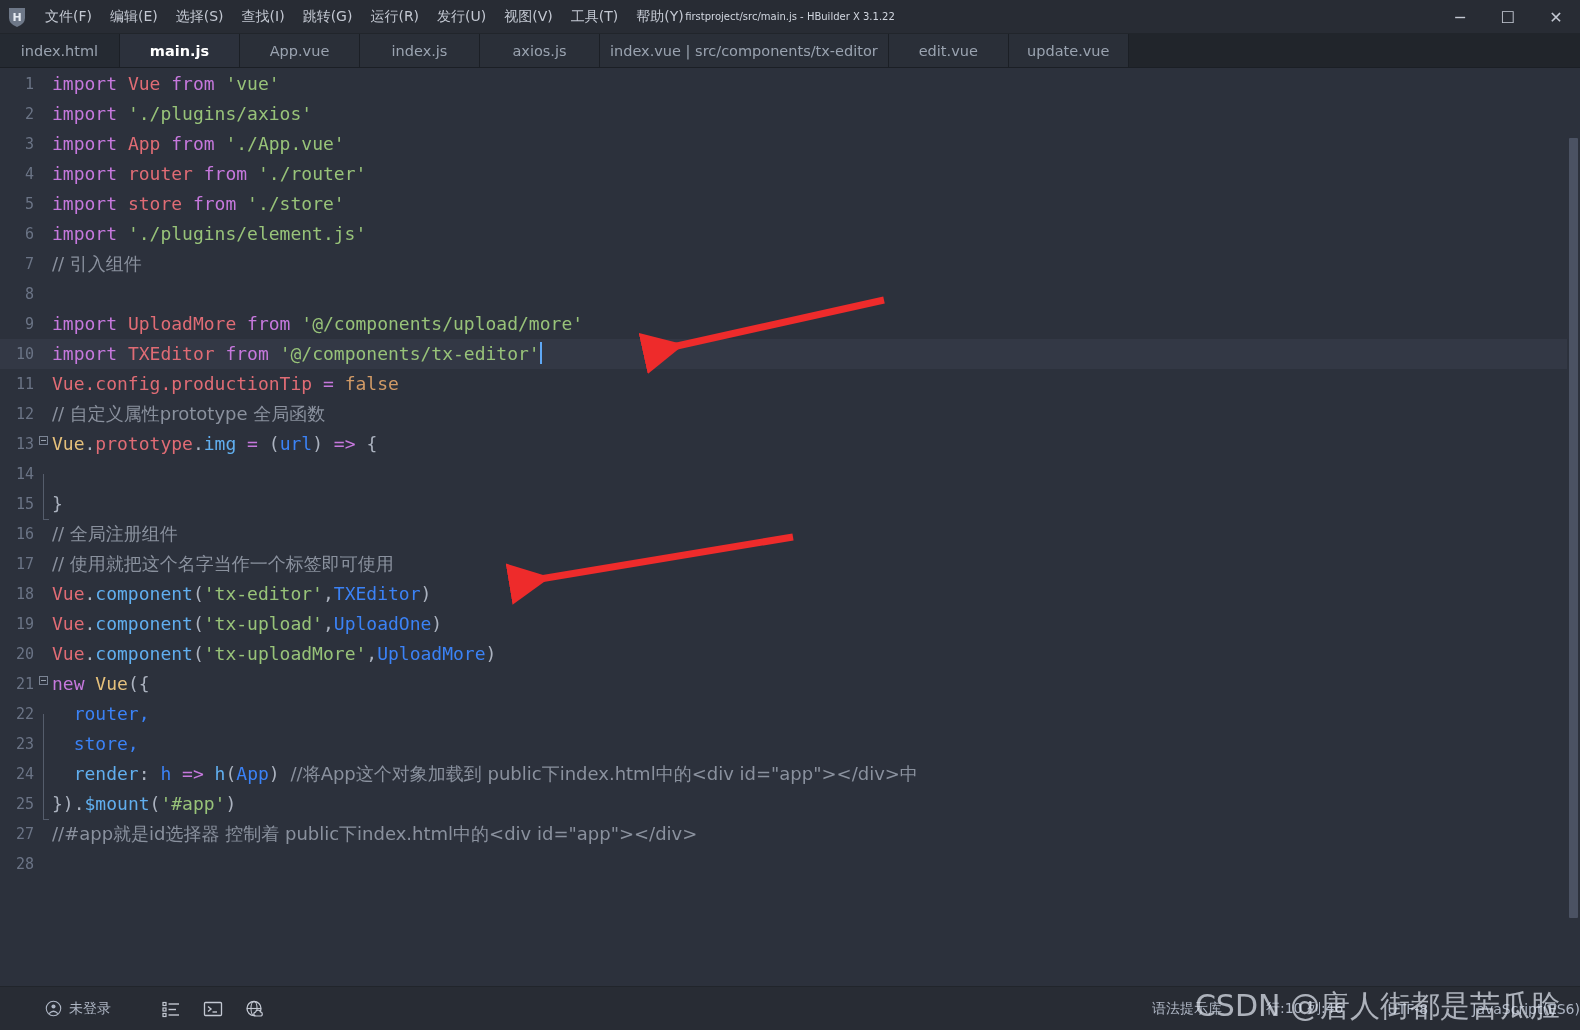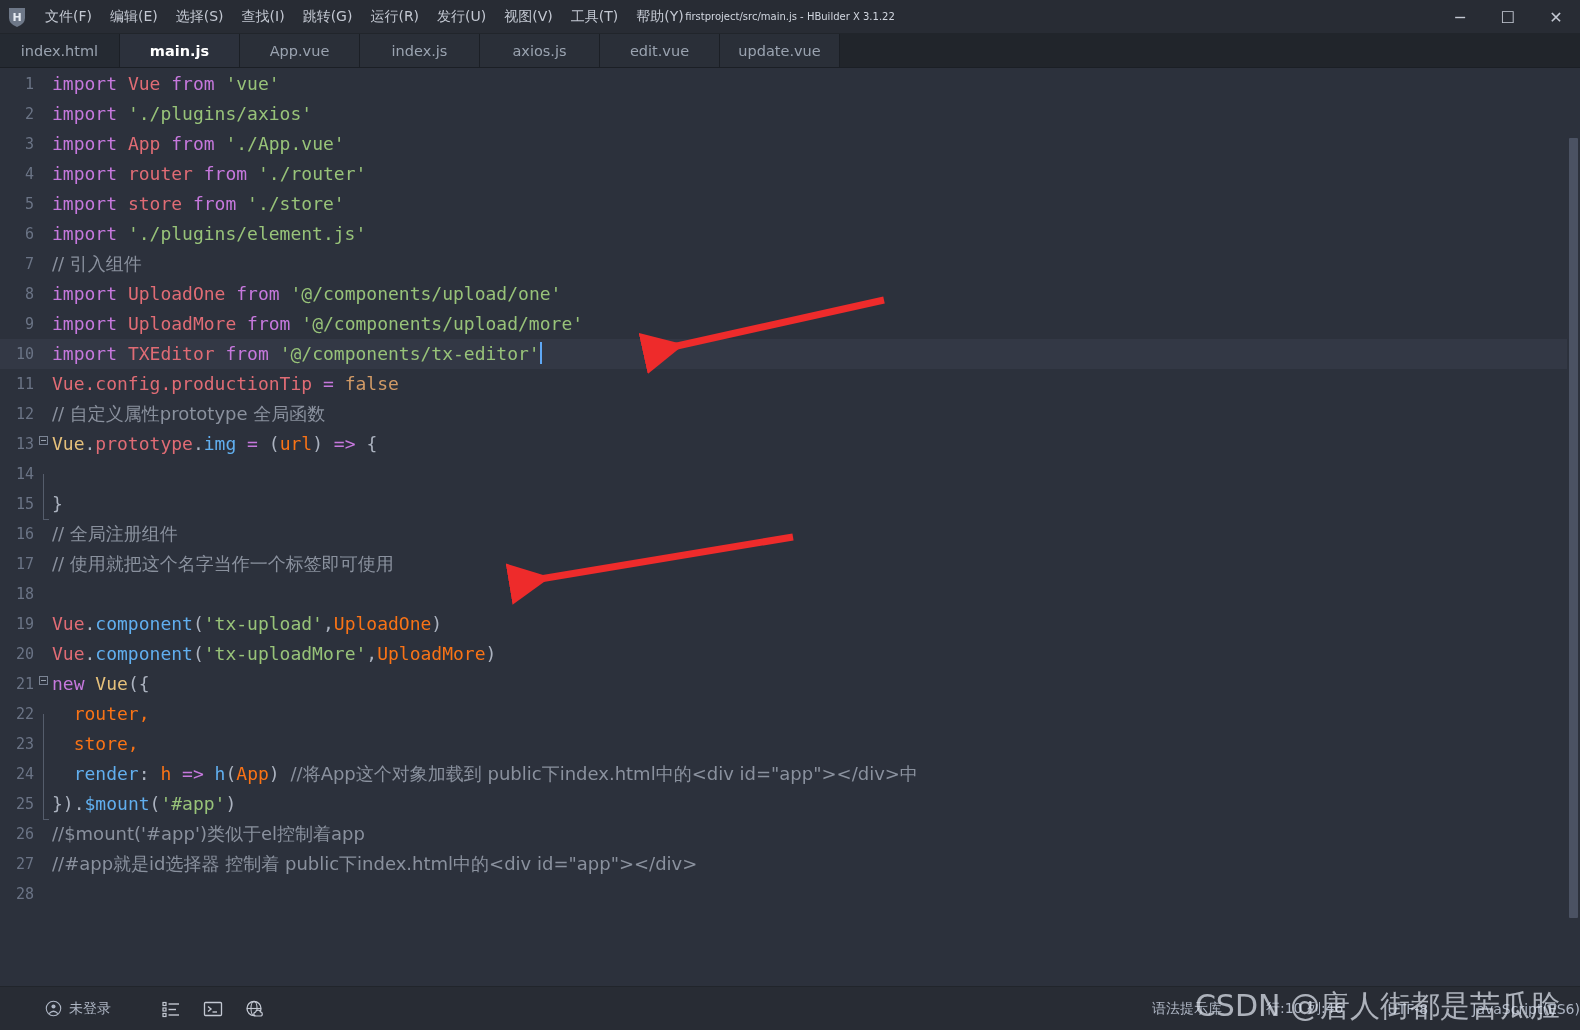--- a/index.html
+++ b/index.html
@@ -129,21 +129,21 @@
   }
   .code { padding-left: 2px; font-family: "DejaVu Sans Mono", monospace; }
 
   
   .kw      { color: #c678dd; }  
   .id      { color: #e06c75; }  
   .str     { color: #98c379; }  
   .cmt     { color: #8a919e; }  
   .op      { color: #c678dd; }  
   .punct   { color: #abb2bf; }  
-  .plain   { color: #f97316; }
+  .plain   { color: #3b82f6; }
   .fn      { color: #61afef; }  
   .cls     { color: #e5c07b; }  
   .num     { color: #d19a66; }
   .cjk     { font-family: "DejaVu Sans", sans-serif; }
 
   .cursor {
     display: inline-block;
     width: 2px; height: 22px;
     background: #5fa8f5;
     vertical-align: middle;
@@ -231,20 +231,21 @@
     <div class="wbtn close">✕</div>
   </div>
 </div>
 
 <div id="tabbar">
   <div class="tab">index.html</div>
   <div class="tab active">main.js</div>
   <div class="tab">App.vue</div>
   <div class="tab">index.js</div>
   <div class="tab">axios.js</div>
+  <div class="tab">index.vue | src/components/tx-editor</div>
   <div class="tab">edit.vue</div>
   <div class="tab">update.vue</div>
 </div>
 
 <div id="editor">
   <div id="code-area">
 
     <div class="line">
       <span class="lineno">1</span>
       <span class="fold"></span>
@@ -283,21 +284,20 @@
 
     <div class="line">
       <span class="lineno">7</span>
       <span class="fold"></span>
       <span class="code cmt cjk">// 引入组件</span>
     </div>
 
     <div class="line">
       <span class="lineno">8</span>
       <span class="fold"></span>
-      <span class="code"><span class="kw">import</span><span class="plain"> </span><span class="id">UploadOne</span><span class="plain"> </span><span class="kw">from</span><span class="plain"> </span><span class="str">'@/components/upload/one'</span></span>
     </div>
 
     <div class="line">
       <span class="lineno">9</span>
       <span class="fold"></span>
       <span class="code"><span class="kw">import</span><span class="plain"> </span><span class="id">UploadMore</span><span class="plain"> </span><span class="kw">from</span><span class="plain"> </span><span class="str">'@/components/upload/more'</span></span>
     </div>
 
     <div class="line current">
       <span class="lineno">10</span>
@@ -342,20 +342,21 @@
 
     <div class="line">
       <span class="lineno">17</span>
       <span class="fold"></span>
       <span class="code cmt cjk">// 使用就把这个名字当作一个标签即可使用</span>
     </div>
 
     <div class="line">
       <span class="lineno">18</span>
       <span class="fold"></span>
+      <span class="code"><span class="id">Vue</span><span class="punct">.</span><span class="fn">component</span><span class="punct">(</span><span class="str">'tx-editor'</span><span class="punct">,</span><span class="plain">TXEditor</span><span class="punct">)</span></span>
     </div>
 
     <div class="line">
       <span class="lineno">19</span>
       <span class="fold"></span>
       <span class="code"><span class="id">Vue</span><span class="punct">.</span><span class="fn">component</span><span class="punct">(</span><span class="str">'tx-upload'</span><span class="punct">,</span><span class="plain">UploadOne</span><span class="punct">)</span></span>
     </div>
 
     <div class="line">
       <span class="lineno">20</span>
@@ -386,25 +387,20 @@
       <span class="fold"><span class="bar"></span></span>
       <span class="code"><span class="plain">  </span><span class="fn">render</span><span class="punct">:</span><span class="plain"> h </span><span class="op">=&gt;</span><span class="plain"> </span><span class="fn">h</span><span class="punct">(</span><span class="plain">App</span><span class="punct">)</span><span class="plain"> </span><span class="cmt cjk">//将App这个对象加载到 public下index.html中的&lt;div id="app"&gt;&lt;/div&gt;中</span></span>
     </div>
 
     <div class="line">
       <span class="lineno">25</span>
       <span class="fold"><span class="corner"></span></span>
       <span class="code"><span class="punct">})</span><span class="punct">.</span><span class="fn">$mount</span><span class="punct">(</span><span class="str">'#app'</span><span class="punct">)</span></span>
     </div>
 
-    <div class="line">
-      <span class="lineno">26</span>
-      <span class="fold"></span>
-      <span class="code cmt cjk">//$mount('#app')类似于el控制着app</span>
-    </div>
 
     <div class="line">
       <span class="lineno">27</span>
       <span class="fold"></span>
       <span class="code cmt cjk">//#app就是id选择器 控制着 public下index.html中的&lt;div id="app"&gt;&lt;/div&gt;</span>
     </div>
 
     <div class="line">
       <span class="lineno">28</span>
       <span class="fold"></span>

